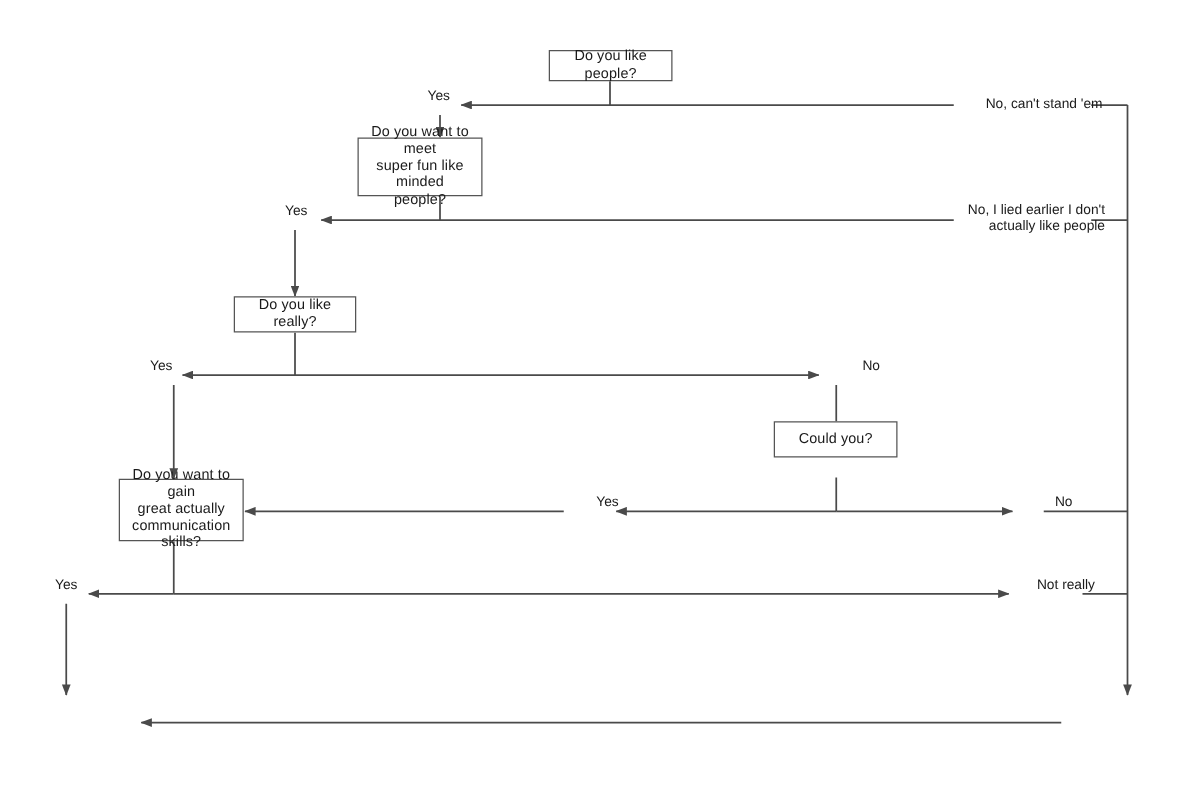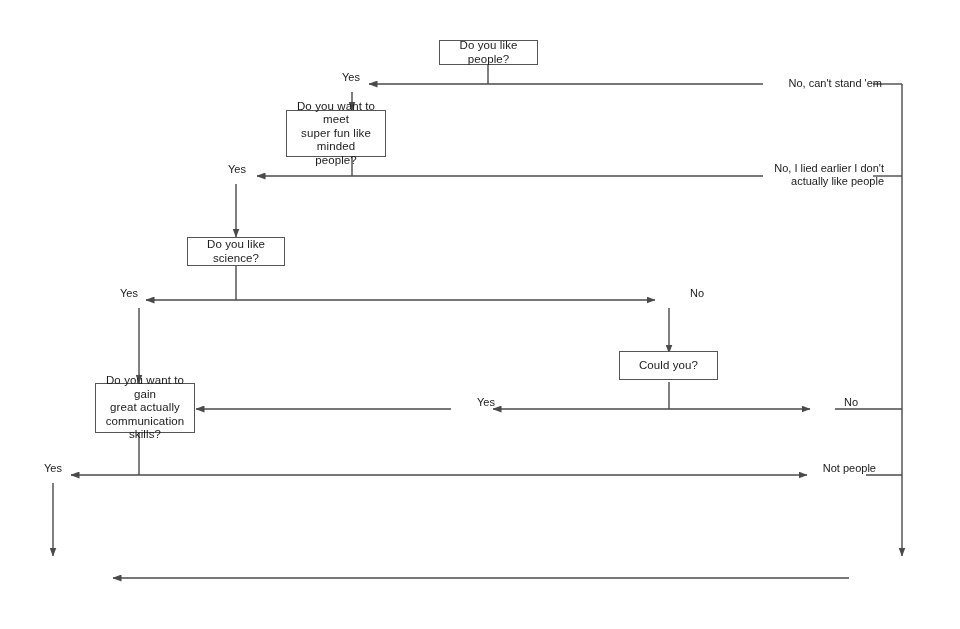--- a/index.html
+++ b/index.html
@@ -109,23 +109,23 @@
 
     <path class="edge" marker-end="url(#arrow)" d="M849,578 L113,578"></path>
   </svg>
 
   <div class="node-box" style="left:439px; top:40px; width:99px; height:25px;">Do you like people?</div>
 
   <div class="node-box" style="left:286px; top:110px; width:100px; height:47px;">Do you want to meet
 super fun like minded
 people?</div>
 
-  <div class="node-box" style="left:187px; top:237px; width:98px; height:29px;">Do you like science?</div>
+  <div class="node-box" style="left:187px; top:237px; width:98px; height:29px;">Do you like really?</div>
 
-  <div class="node-box" style="left:619px; top:351px; width:99px; height:29px;">Could you?</div>
+  <div class="node-box" style="left:619px; top:337px; width:99px; height:29px;">Could you?</div>
 
   <div class="node-box" style="left:95px; top:383px; width:100px; height:50px;">Do you want to gain
 great actually
 communication
 skills?</div>
 
 
 
   <div class="edge-label lbl-left" style="left:320px; top:71px; width:40px;">Yes</div>
 
@@ -139,15 +139,15 @@
   <div class="edge-label lbl-left" style="left:98px; top:287px; width:40px;">Yes</div>
 
   <div class="edge-label lbl-right" style="left:664px; top:287px; width:40px;">No</div>
 
   <div class="edge-label lbl-left" style="left:455px; top:396px; width:40px;">Yes</div>
 
   <div class="edge-label lbl-right" style="left:818px; top:396px; width:40px;">No</div>
 
   <div class="edge-label lbl-left" style="left:22px; top:462px; width:40px;">Yes</div>
 
-  <div class="edge-label lbl-right" style="left:816px; top:462px; width:60px;">Not people</div>
+  <div class="edge-label lbl-right" style="left:816px; top:462px; width:60px;">Not really</div>
 
 </div>
 
 </body></html>

